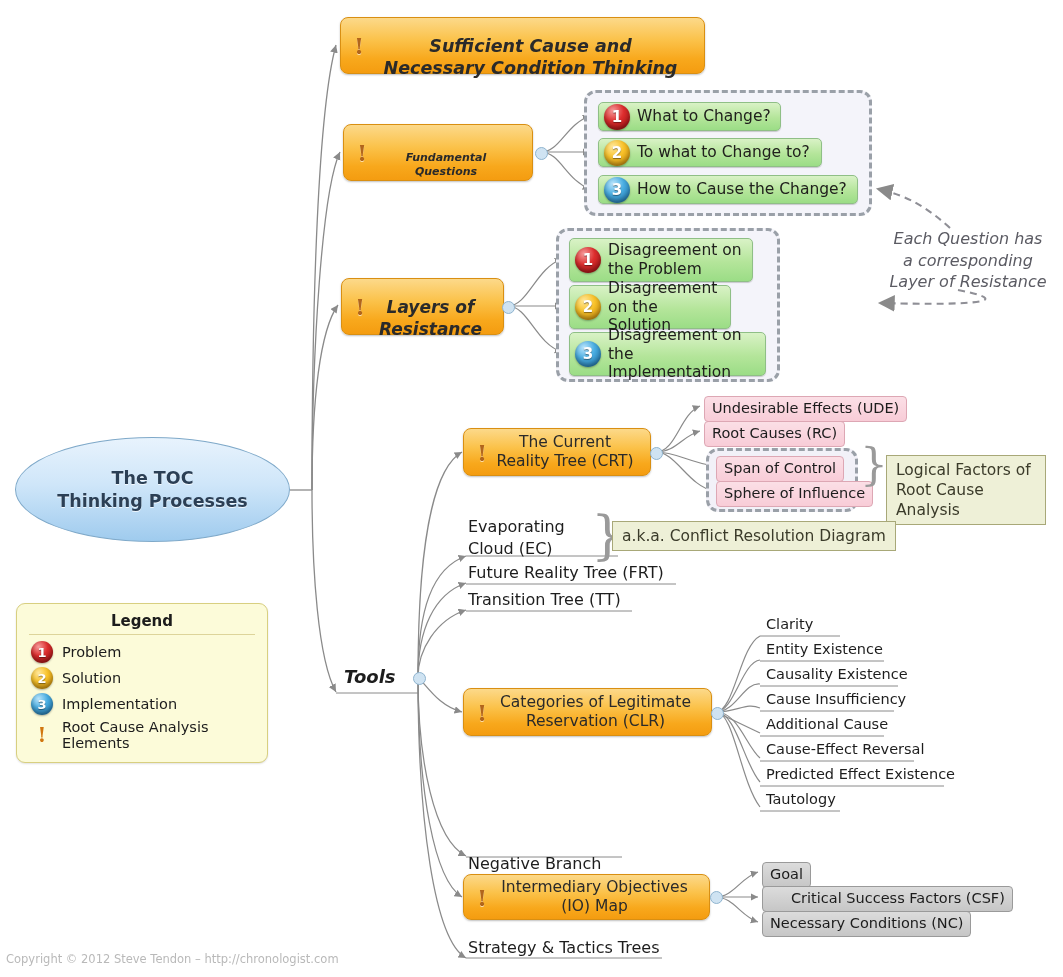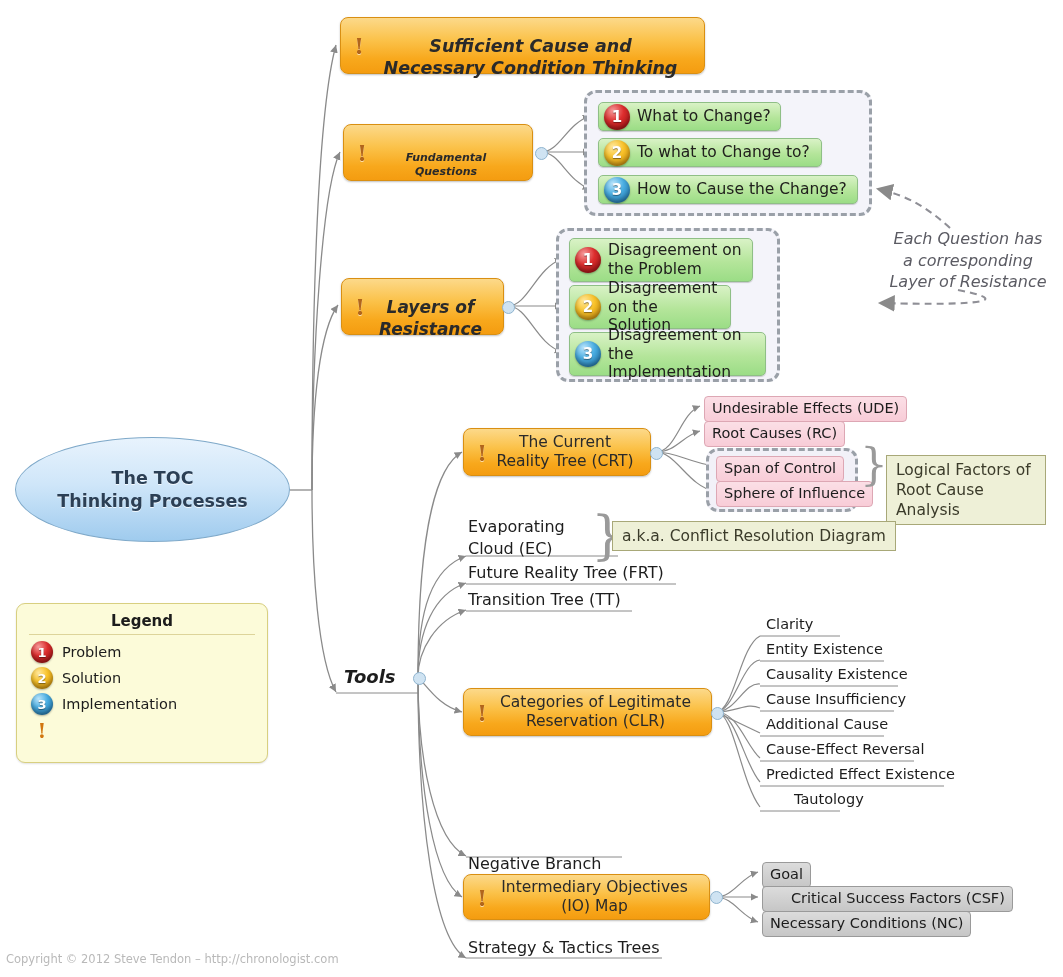--- a/index.html
+++ b/index.html
@@ -321,21 +321,21 @@
   </div>
   <div class="hub" style="left:711px;top:707px;"></div>
 
   <div class="node plain small" style="left:766px;top:616px;">Clarity</div>
   <div class="node plain small" style="left:766px;top:641px;">Entity Existence</div>
   <div class="node plain small" style="left:766px;top:666px;">Causality Existence</div>
   <div class="node plain small" style="left:766px;top:691px;">Cause Insufficiency</div>
   <div class="node plain small" style="left:766px;top:716px;">Additional Cause</div>
   <div class="node plain small" style="left:766px;top:741px;">Cause-Effect Reversal</div>
   <div class="node plain small" style="left:766px;top:766px;">Predicted Effect Existence</div>
-  <div class="node plain small" style="left:766px;top:791px;margin-left:28px;">Tautology</div>
+  <div class="node plain small" style="left:766px;top:791px;">Tautology</div>
 
   <div class="node plain" style="left:468px;top:817px;line-height:1.35;margin-top:36px;">
     <div>Negative Branch</div>
     <div>Reservation (NBR)</div>
   </div>
 
   <div class="node orange" style="left:463px;top:874px;width:247px;height:46px;">
     <span class="excl">!</span>
     <span class="txt" style="font-size:15.5px;">
       <span>Intermediary Objectives</span><br>
@@ -360,18 +360,19 @@
     <div class="row">
       <span class="ball b2 sm">2</span>
       <span class="name">Solution</span>
     </div>
     <div class="row">
       <span class="ball b3 sm">3</span>
       <span class="name">Implementation</span>
     </div>
     <div class="row">
       <span class="excl2">!</span>
+      <span class="name">Root Cause Analysis Elements</span>
     </div>
   </div>
 
   <div class="node copyright">Copyright © 2012 Steve Tendon – http://chronologist.com</div>
 
 </div>
 
 </body></html>

